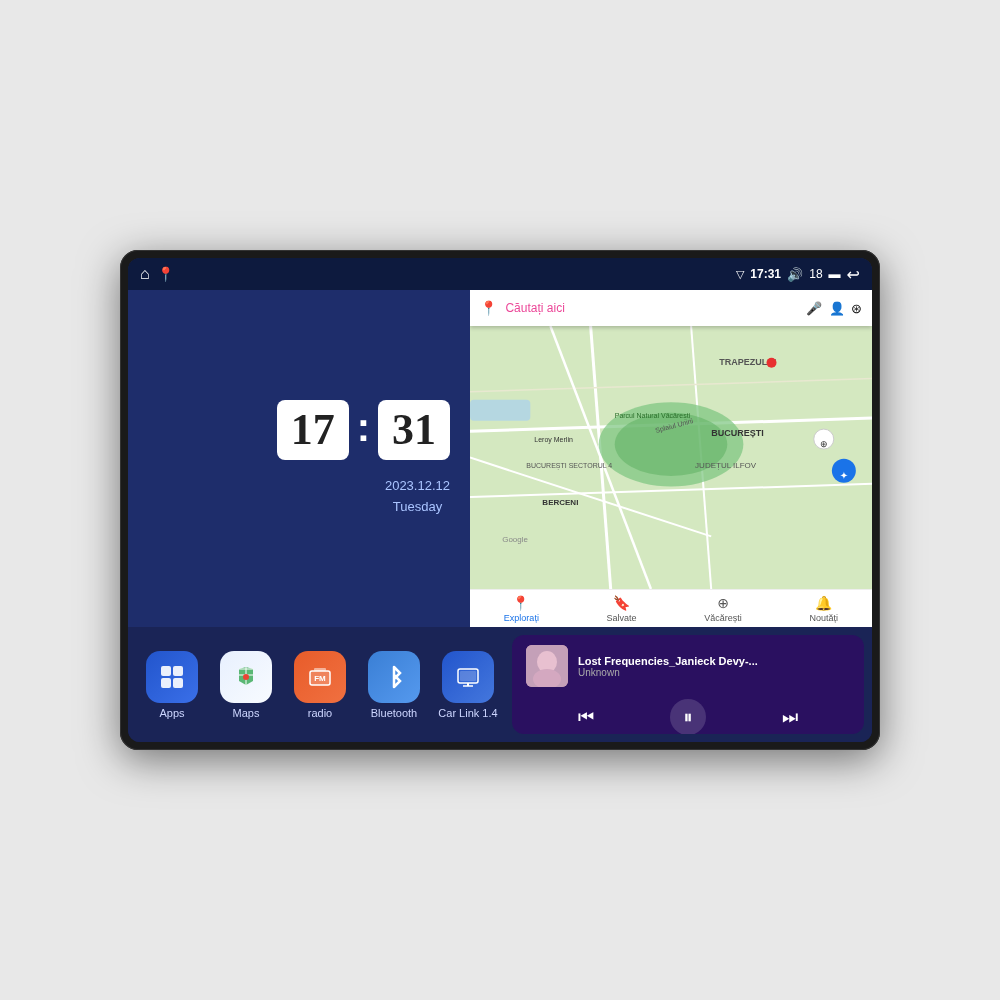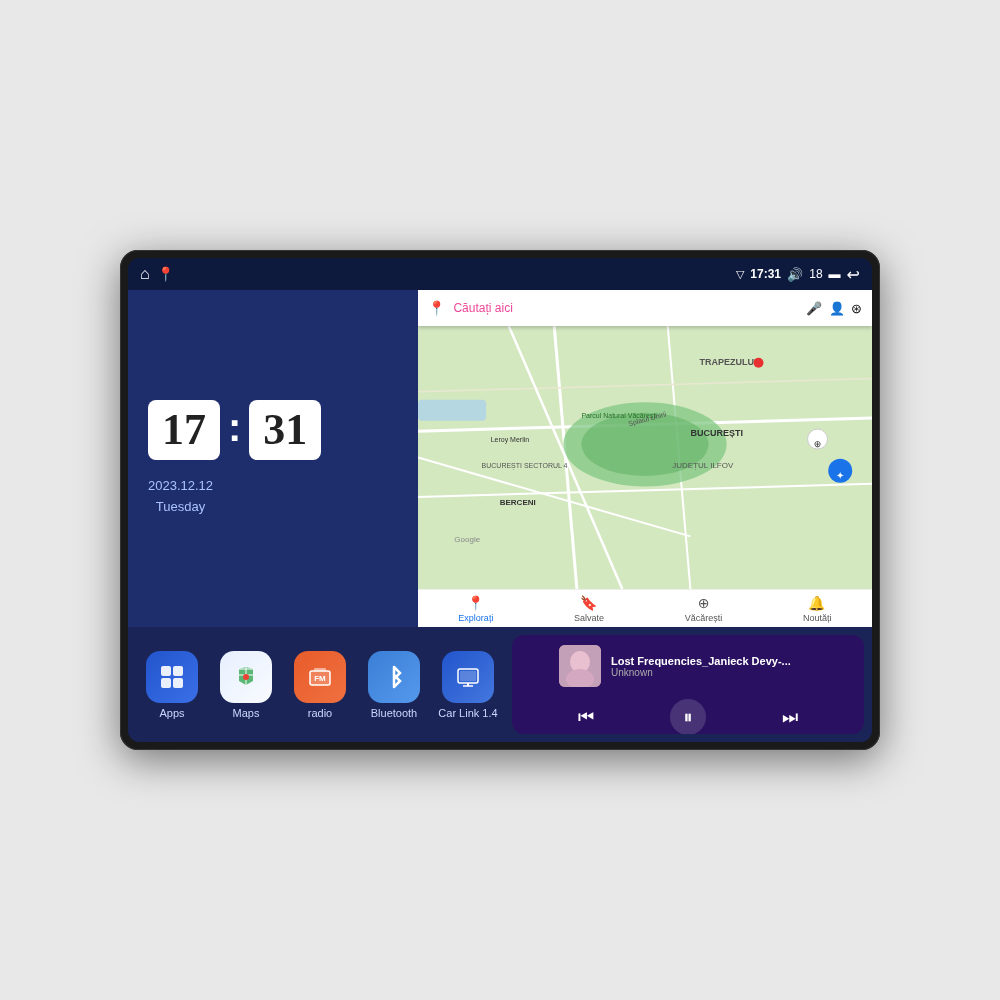--- a/index.html
+++ b/index.html
@@ -69,25 +69,25 @@
 
     
     .top-section {
       display: flex;
       flex: 1;
       overflow: hidden;
     }
 
     
     .clock-widget {
-      width: 290px;
+      width: 342px;
       background: #1e2d6b;
       display: flex;
       flex-direction: column;
-      align-items: flex-start;
+      align-items: flex-end;
       justify-content: center;
       padding: 20px;
       flex-shrink: 0;
     }
 
     .clock-display {
       display: flex;
       align-items: center;
       gap: 8px;
       margin-bottom: 16px;
@@ -259,21 +259,20 @@
       padding: 10px 14px;
       position: relative;
       overflow: hidden;
     }
 
     .music-top {
       display: flex;
       align-items: center;
       gap: 10px;
       margin-bottom: 8px;
-      margin-left: 33px;
     }
 
     .album-art {
       width: 42px;
       height: 42px;
       border-radius: 6px;
       background: #c0a0c0;
       overflow: hidden;
       flex-shrink: 0;
     }

